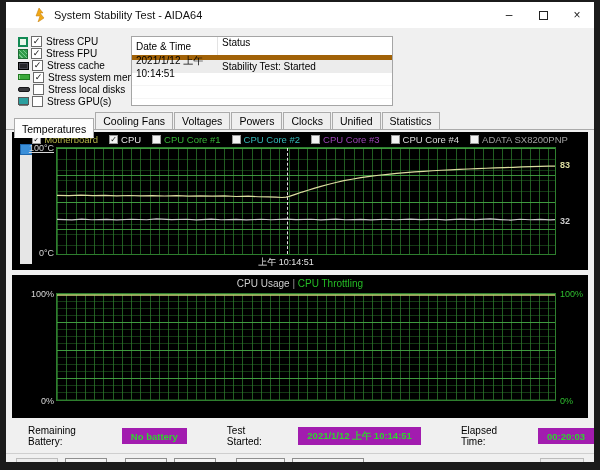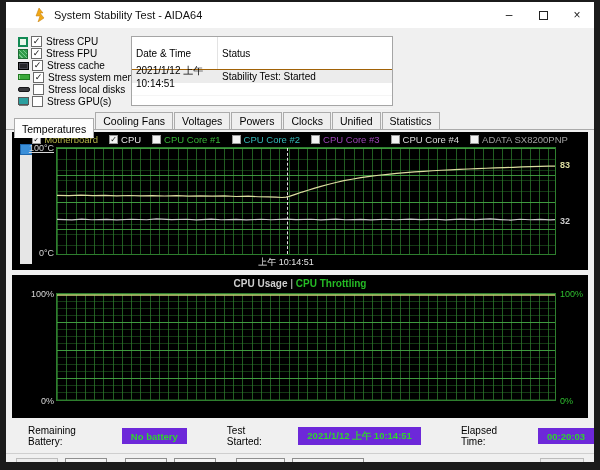--- a/index.html
+++ b/index.html
@@ -25,21 +25,21 @@
   .cpu-icon { width:10px; height:10px; border:2px solid #128a54; background:#eaf7ea; }
   .fpu-icon { width:10px; height:10px; background:repeating-linear-gradient(45deg,#2f9a4a 0 2px,#77c98b 2px 3px); border:1px solid #1c6b33; }
   .cache-icon { width:11px; height:8px; background:#26262a; border:1px solid #000; box-shadow:inset 0 0 0 1px #4a4a52; }
   .memory-icon { width:12px; height:6px; background:#3aa83a; border:1px solid #1f7a1f; box-shadow:inset 1px 0 0 #8fd48f; }
   .disk-icon { width:12px; height:5px; background:#3a3a3e; border-radius:2px; border:1px solid #17171a; }
   .gpu-icon { width:11px; height:8px; background:#2b9f9f; border:1px solid #555; box-shadow:0 2px 0 -1px #777; }
   .cbx { width:11px; height:11px; border:1px solid #6b6b6b; background:#fff; margin-right:4px; display:flex; align-items:center; justify-content:center; font-size:9px; line-height:9px; color:#111; flex:0 0 auto; }
   .stress-label { font-size:10px; white-space:nowrap; }
 
   #event-log { width:262px; height:70px; background:#fff; border:1px solid #a5a5a5; margin-left:7px; font-size:10px; }
-  .log-header { display:flex; height:33px; border-bottom:1px solid #a16207; align-items:center; }
+  .log-header { display:flex; height:23px; border-bottom:5px solid #a16207; align-items:flex-start; }
   .log-col-dt { width:86px; padding-left:4px; border-right:1px solid #e3e3e3; height:100%; display:flex; align-items:center; }
   .log-col-st { flex:1; padding-left:4px; }
   .log-row { display:flex; height:13px; align-items:center; }
   .log-row.selected { background:#ececec; }
   .log-row.empty { border-bottom:1px solid #f5f5f5; }
 
   
   #tabs { display:flex; align-items:flex-end; padding:0 0 0 8px; height:20px; flex:0 0 auto; position:relative; z-index:2; }
   .tab { border:1px solid #ababab; border-bottom:none; background:#efefef; padding:2px 7px 2px 7px; font-size:10.5px; margin-right:1px; height:17px; }
   .tab.active { background:#fdfdfd; height:20px; padding-top:4px; position:relative; top:9px; border-bottom:1px solid #fdfdfd; }
@@ -74,26 +74,26 @@
       repeating-linear-gradient(to bottom, rgba(70,170,70,.85) 0 1px, transparent 1px 28px),
       repeating-linear-gradient(to right, rgba(45,125,45,.75) 0 1px, transparent 1px 9.27px),
       repeating-linear-gradient(to bottom, rgba(45,125,45,.45) 0 1px, transparent 1px 7px),
       #000; }
   .plot svg { position:absolute; left:0; top:0; width:100%; height:100%; }
 
   #time-marker-line { position:absolute; left:230px; top:0; bottom:0; border-left:1px dashed #e2e2e2; }
   #time-marker-label { position:absolute; left:214px; top:124px; width:120px; text-align:center; color:#e4e4e4; font-size:9px; }
   .cur-val { position:absolute; left:548px; font-size:9px; font-weight:bold; }
 
-  #usage-title { position:absolute; top:3px; left:0; right:0; text-align:center; font-size:10px; font-weight:bold; }
+  #usage-title { position:absolute; top:3px; left:0; right:0; text-align:center; font-size:10px; font-weight:normal; }
 
   
   #status-bar { display:flex; align-items:center; margin:7px 0 0 22px; flex:0 0 auto;gap:22px; }
   .status-label { font-size:10px; }
-  .status-box { background:#6d28d9; padding:2.5px 9px; font-size:9.5px; font-weight:bold; margin-left:6px; white-space:nowrap; text-align:left; }
+  .status-box { background:#a21caf; padding:2.5px 9px; font-size:9.5px; font-weight:bold; margin-left:6px; white-space:nowrap; text-align:left; }
   #box-started { margin-right:0; }
   .sp18 { margin-left:18px; }
 
   
   #button-bar { border-top:1px solid #cfcfcf; margin-top:6px; padding:4px 10px 0 10px; display:flex; align-items:center; flex:0 0 auto; }
   .act-btn { height:19px; min-width:42px; padding:0 8px; font-size:10px; font-family:"Liberation Sans",sans-serif; background:linear-gradient(#f4f4f4,#e4e4e4); border:1px solid #8f8f8f; color:#111; }
   .act-btn.disabled { color:#9f9f9f; border-color:#bcbcbc; background:#ececec; }
   .ml7 { margin-left:7px; } .ml18 { margin-left:18px; } .ml20 { margin-left:20px; }
   #btn-close { margin-left:auto; }
 </style>

